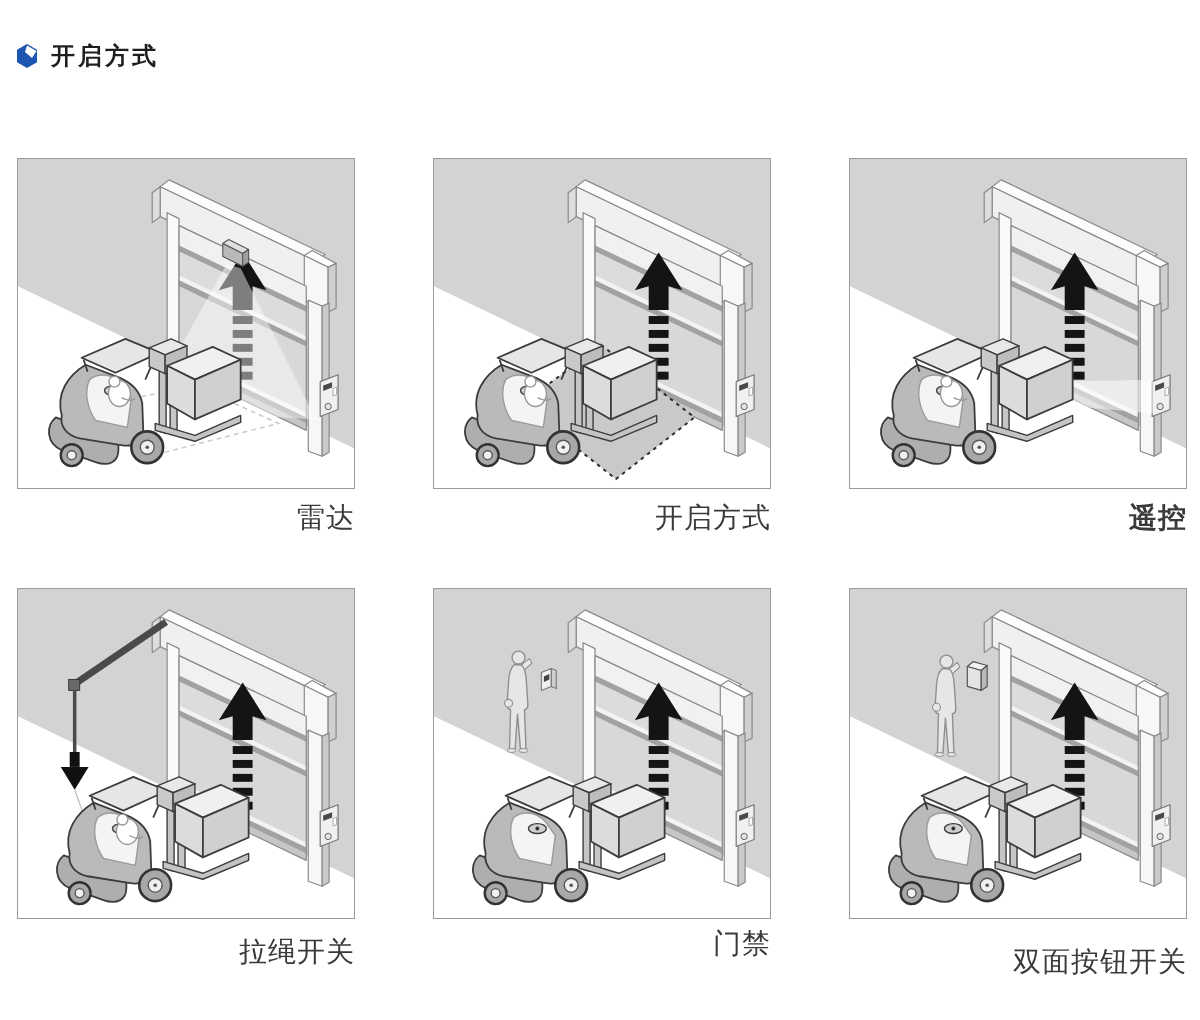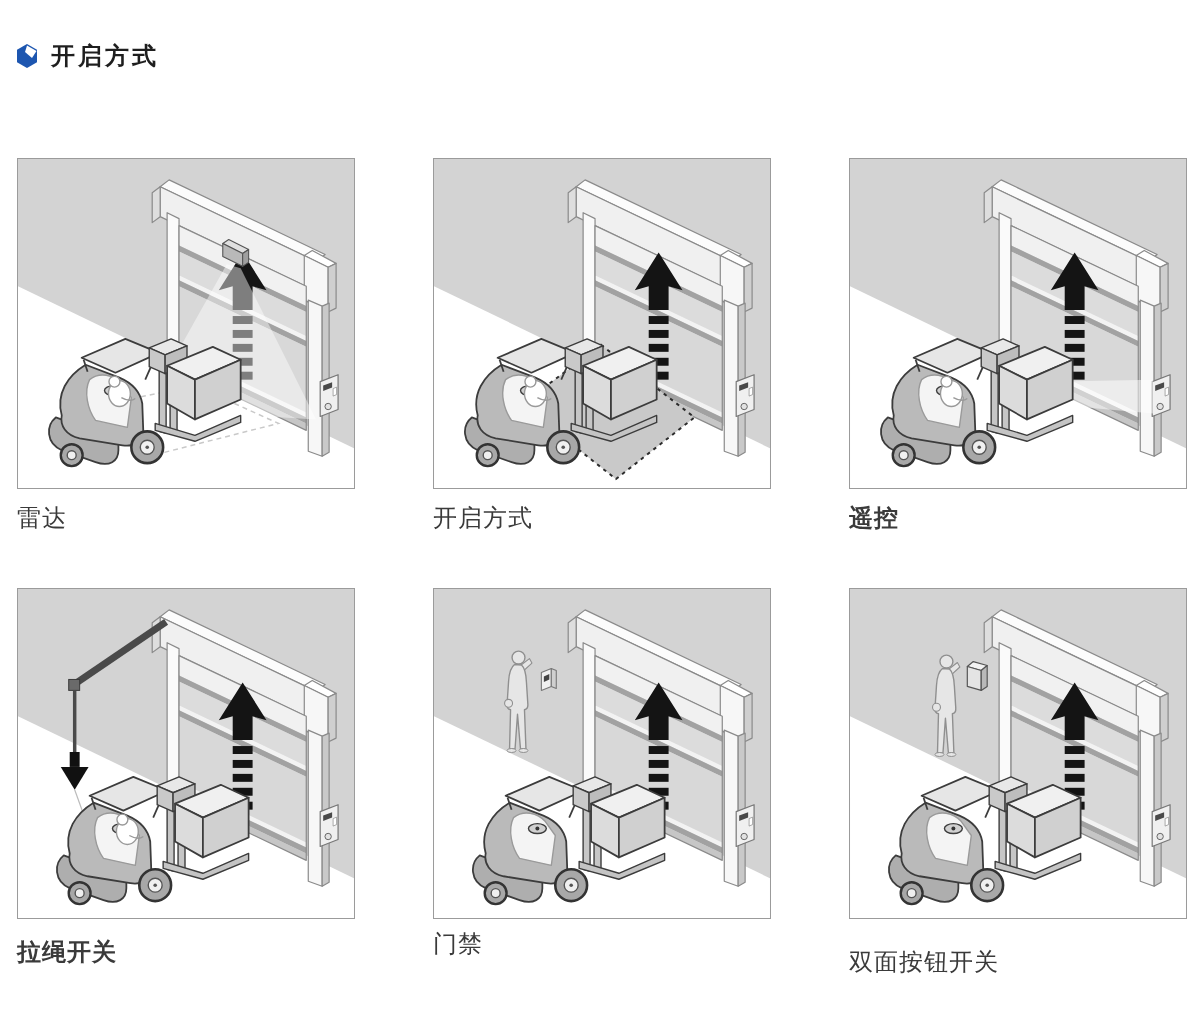--- a/index.html
+++ b/index.html
@@ -4,26 +4,26 @@
 <style>
   html,body{margin:0;padding:0;}
   body{
     width:1200px;height:1020px;position:relative;background:#ffffff;
     font-family:"Liberation Sans","DejaVu Sans",sans-serif;overflow:hidden;
   }
   .page-header{position:absolute;left:16px;top:42px;display:flex;align-items:center;gap:13px;}
   .page-title{font-size:24px;font-weight:700;color:#1e1e1e;letter-spacing:3px;line-height:28px;}
   .panel{position:absolute;width:336px;height:329px;border:1px solid #9b9b9b;background:#d3d3d3;}
   .panel svg{display:block;width:100%;height:100%;}
-  .caption{position:absolute;width:338px;text-align:left;font-size:24px;color:#3a3a3a;letter-spacing:1px;line-height:28px;}
+  .caption{position:absolute;width:338px;text-align:right;font-size:28px;color:#3a3a3a;letter-spacing:1px;line-height:28px;}
   
   #p1{left:17px;top:158px;} #p2{left:433px;top:158px;} #p3{left:849px;top:158px;}
   #p4{left:17px;top:588px;} #p5{left:433px;top:588px;} #p6{left:849px;top:588px;}
   #c1{left:17px;top:504px;} #c2{left:433px;top:504px;} #c3{left:849px;top:504px;font-weight:bold;}
-  #c4{left:17px;top:938px;font-weight:bold;} #c5{left:433px;top:930px;} #c6{left:849px;top:938px;margin-top:10px;}
+  #c4{left:17px;top:938px;} #c5{left:433px;top:930px;} #c6{left:849px;top:938px;margin-top:10px;}
 </style>
 </head>
 <body>
 
 <svg width="0" height="0" style="position:absolute" aria-hidden="true">
   <defs>
 
     <symbol id="sym-door" viewBox="0 0 338 331">
       <g stroke="#8a8a8a" stroke-width="1.2" stroke-linejoin="round">
 

